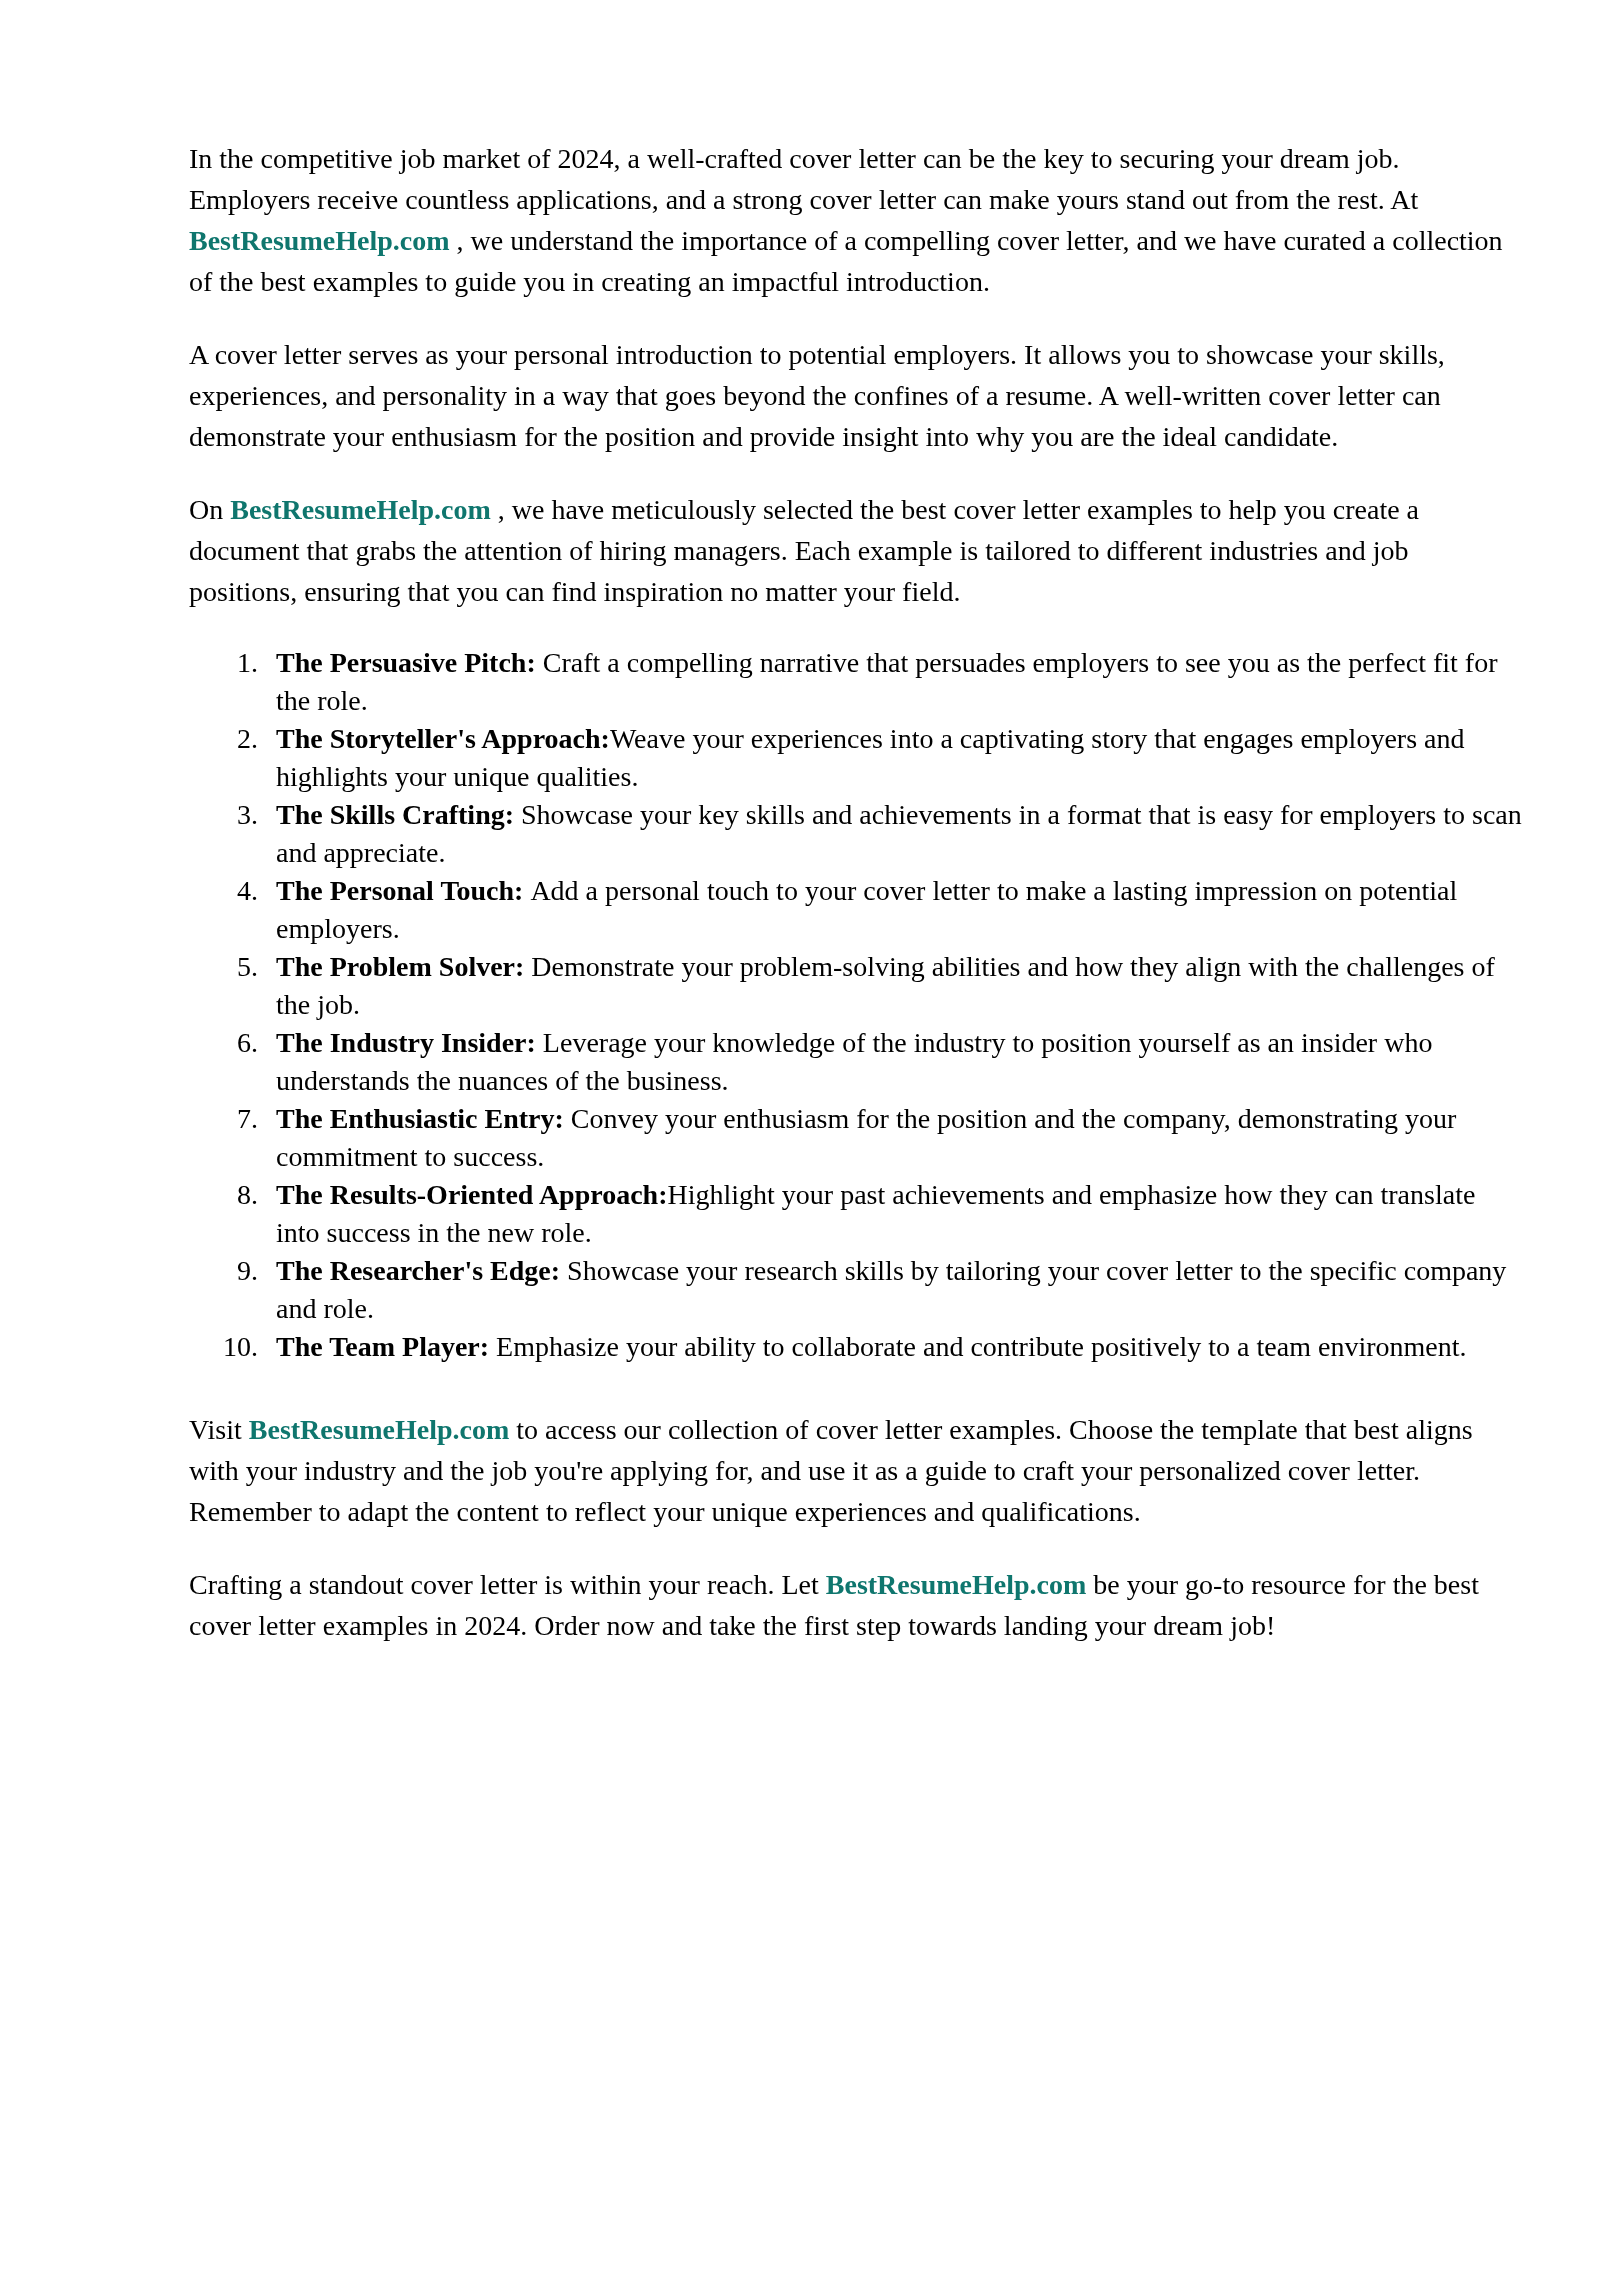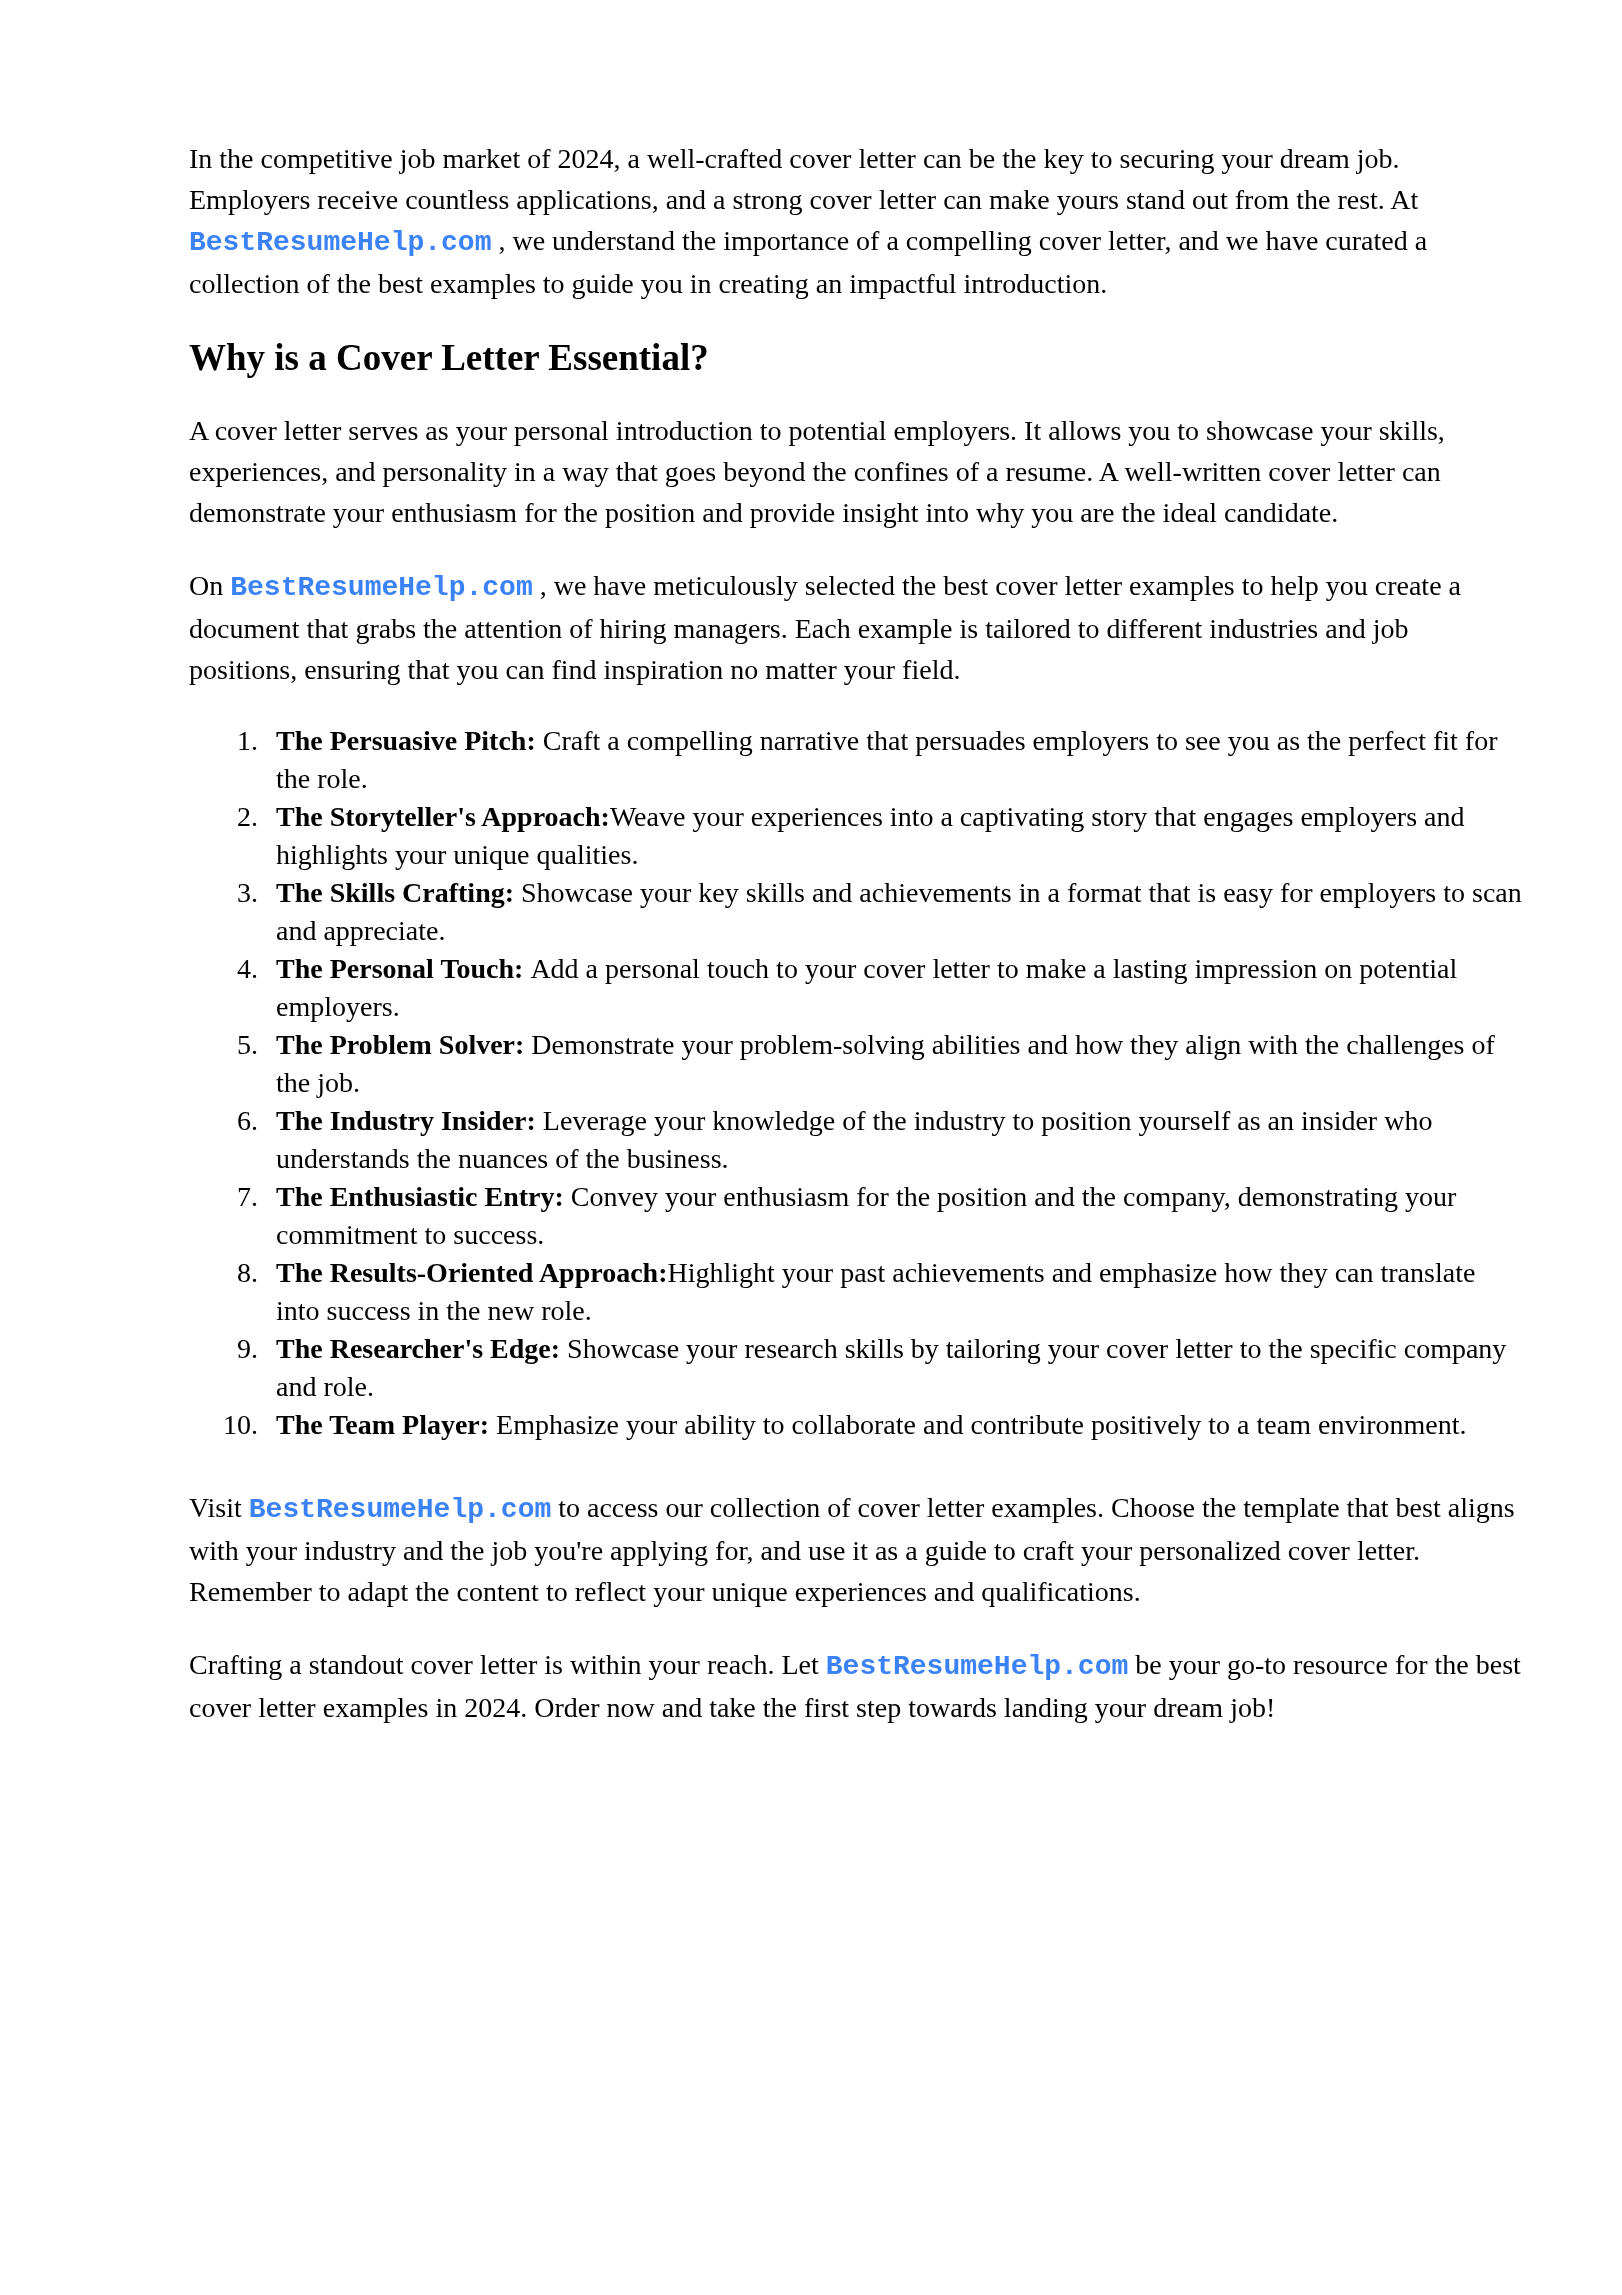--- a/index.html
+++ b/index.html
@@ -25,25 +25,24 @@
   h2.sec-heading {
     font-size: 37px;
     font-weight: bold;
     line-height: 43px;
     margin: 28px 0 31px 0;
   }
   p.para {
     margin: 0 0 32px 0;
   }
   a.doc-link {
-    color: #3b82f6;
+    color: #0f766e;
     font-weight: bold;
     text-decoration: none;
     cursor: pointer;
-    font-family: Liberation Mono, monospace;
   }
   ol.example-list {
     list-style: none;
     margin: 0 0 43px 0;
     padding-left: 87px;
     counter-reset: item;
   }
   ol.example-list li {
     position: relative;
     line-height: 38px;
@@ -57,21 +56,20 @@
     text-align: right;
   }
   .item-label { font-weight: bold; }
 </style>
 </head>
 <body>
 
 <main>
   <div id="doc-body">
       <p class="para">In the competitive job market of 2024, a well-crafted cover letter can be the key to securing your dream job. Employers receive countless applications, and a strong cover letter can make yours stand out from the rest. At <a class="doc-link">BestResumeHelp.com</a> , we understand the importance of a compelling cover letter, and we have curated a collection of the best examples to guide you in creating an impactful introduction.</p>
-      <h2 class="sec-heading">Why is a Cover Letter Essential?</h2>
       <p class="para">A cover letter serves as your personal introduction to potential employers. It allows you to showcase your skills, experiences, and personality in a way that goes beyond the confines of a resume. A well-written cover letter can demonstrate your enthusiasm for the position and provide insight into why you are the ideal candidate.</p>
       <p class="para">On <a class="doc-link">BestResumeHelp.com</a> , we have meticulously selected the best cover letter examples to help you create a document that grabs the attention of hiring managers. Each example is tailored to different industries and job positions, ensuring that you can find inspiration no matter your field.</p>
       <ol class="example-list">
         <li><span class="item-label">The Persuasive Pitch: </span><span>Craft a compelling narrative that persuades employers to see you as the perfect fit for the role.</span></li>
         <li><span class="item-label">The Storyteller's Approach:</span><span>Weave your experiences into a captivating story that engages employers and highlights your unique qualities.</span></li>
         <li><span class="item-label">The Skills Crafting: </span><span>Showcase your key skills and achievements in a format that is easy for employers to scan and appreciate.</span></li>
         <li><span class="item-label">The Personal Touch: </span><span>Add a personal touch to your cover letter to make a lasting impression on potential employers.</span></li>
         <li><span class="item-label">The Problem Solver: </span><span>Demonstrate your problem-solving abilities and how they align with the challenges of the job.</span></li>
         <li><span class="item-label">The Industry Insider: </span><span>Leverage your knowledge of the industry to position yourself as an insider who understands the nuances of the business.</span></li>
         <li><span class="item-label">The Enthusiastic Entry: </span><span>Convey your enthusiasm for the position and the company, demonstrating your commitment to success.</span></li>

